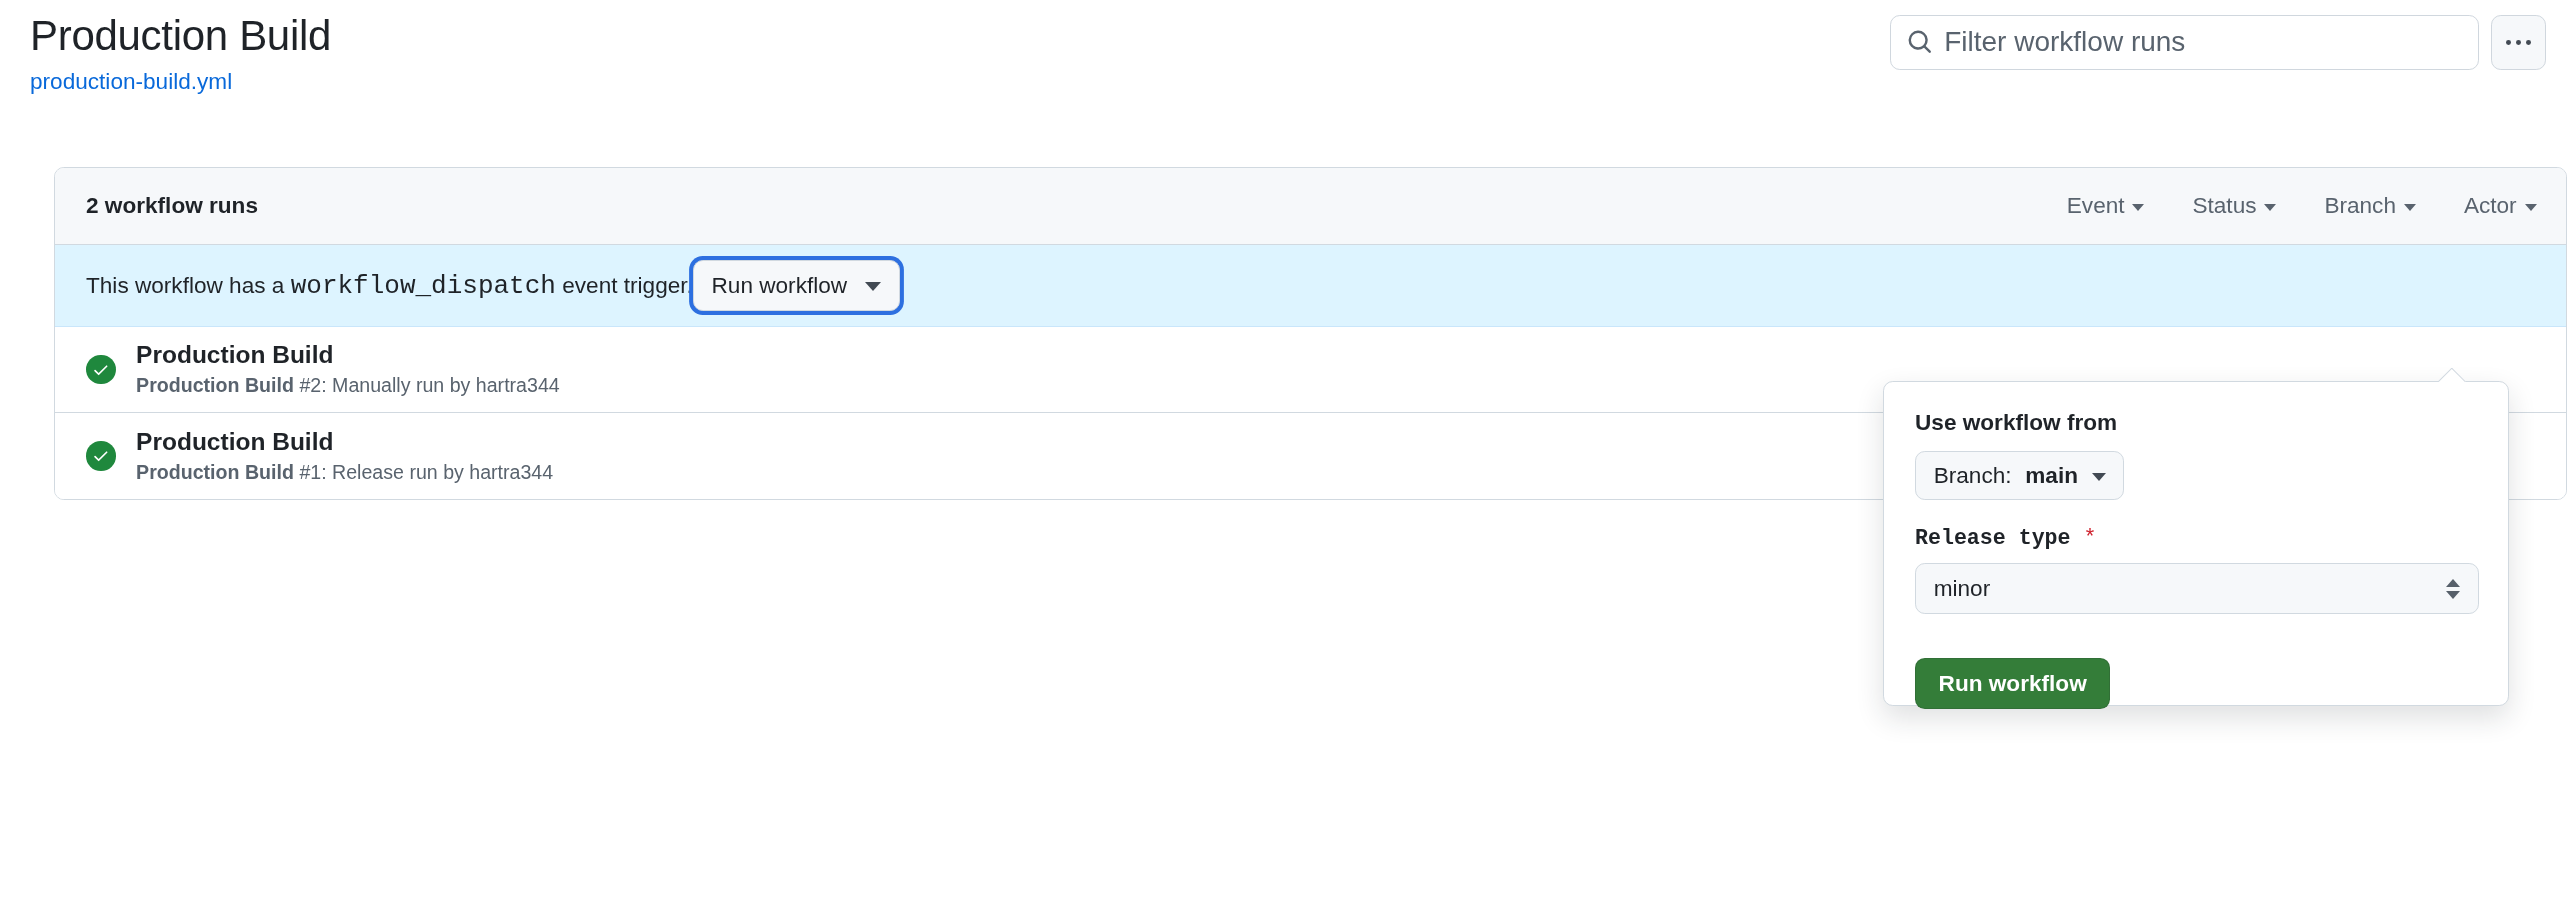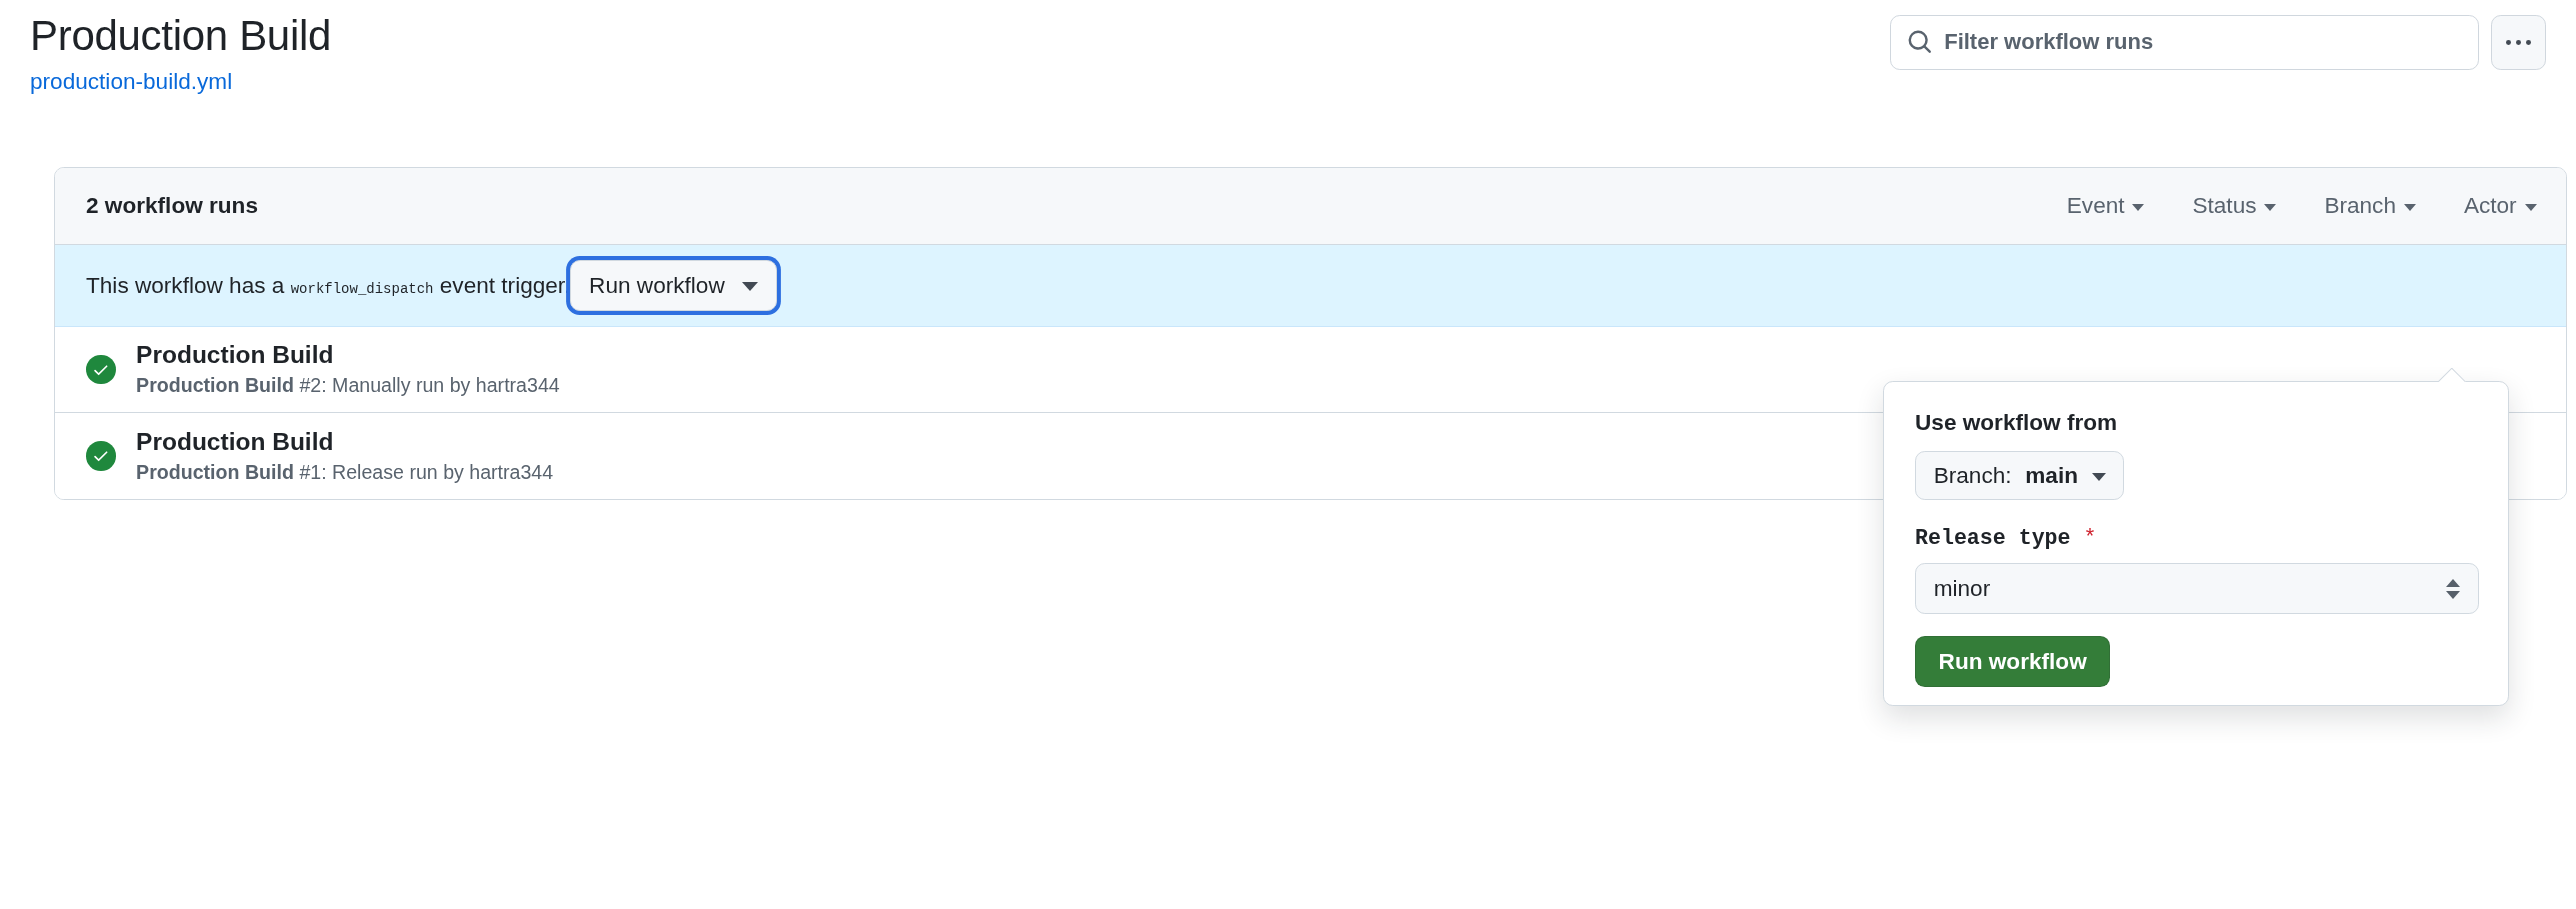--- a/index.html
+++ b/index.html
@@ -71,25 +71,24 @@
     width: 25.5px;
     height: 25.5px;
     margin-right: 11.8px;
     color: #59636e;
   }
   .search-input {
     border: none;
     outline: none;
     background: transparent;
     font-family: "Liberation Sans", sans-serif;
-    font-size: 22px;
+    font-size: 28px;
     color: #1f2328;
     width: 100%;
     padding: 0;
-    font-weight: bold;
   }
   .search-input::placeholder { color: #59636e; opacity: 1; }
 
   .kebab-button {
     width: 55px;
     height: 55px;
     border: 1px solid #d0d7de;
     border-radius: 9.8px;
     background: #f6f8fa;
     box-sizing: border-box;
@@ -177,21 +176,21 @@
   }
   .dispatch-text {
     font-size: 22.6px;
     color: #1f2328;
     display: inline-flex;
     align-items: baseline;
     gap: 0px;
   }
   .mono {
     font-family: "Liberation Mono", "DejaVu Sans Mono", monospace;
-    font-size: 14px;
+    font-size: 26px;
   }
   .dispatch-text .sp { white-space: pre; }
 
   .run-workflow-trigger {
     position: relative;
     display: inline-flex;
     align-items: center;
     gap: 17.7px;
     height: 51px;
     padding: 0 17.7px;
@@ -337,21 +336,21 @@
     background: #f6f8fa;
     border: 1px solid #d1d9e0;
     border-radius: 9.8px;
     box-sizing: border-box;
     display: flex;
     align-items: center;
     padding: 0 17.7px;
     font-size: 22.6px;
     color: #1f2328;
     cursor: pointer;
-    margin-bottom: 22px;
+    margin-bottom: 44px;
   }
   .select-arrows {
     position: absolute;
     right: 17.7px;
     top: 50%;
     transform: translateY(-50%);
     display: flex;
     flex-direction: column;
     gap: 3.9px;
   }

